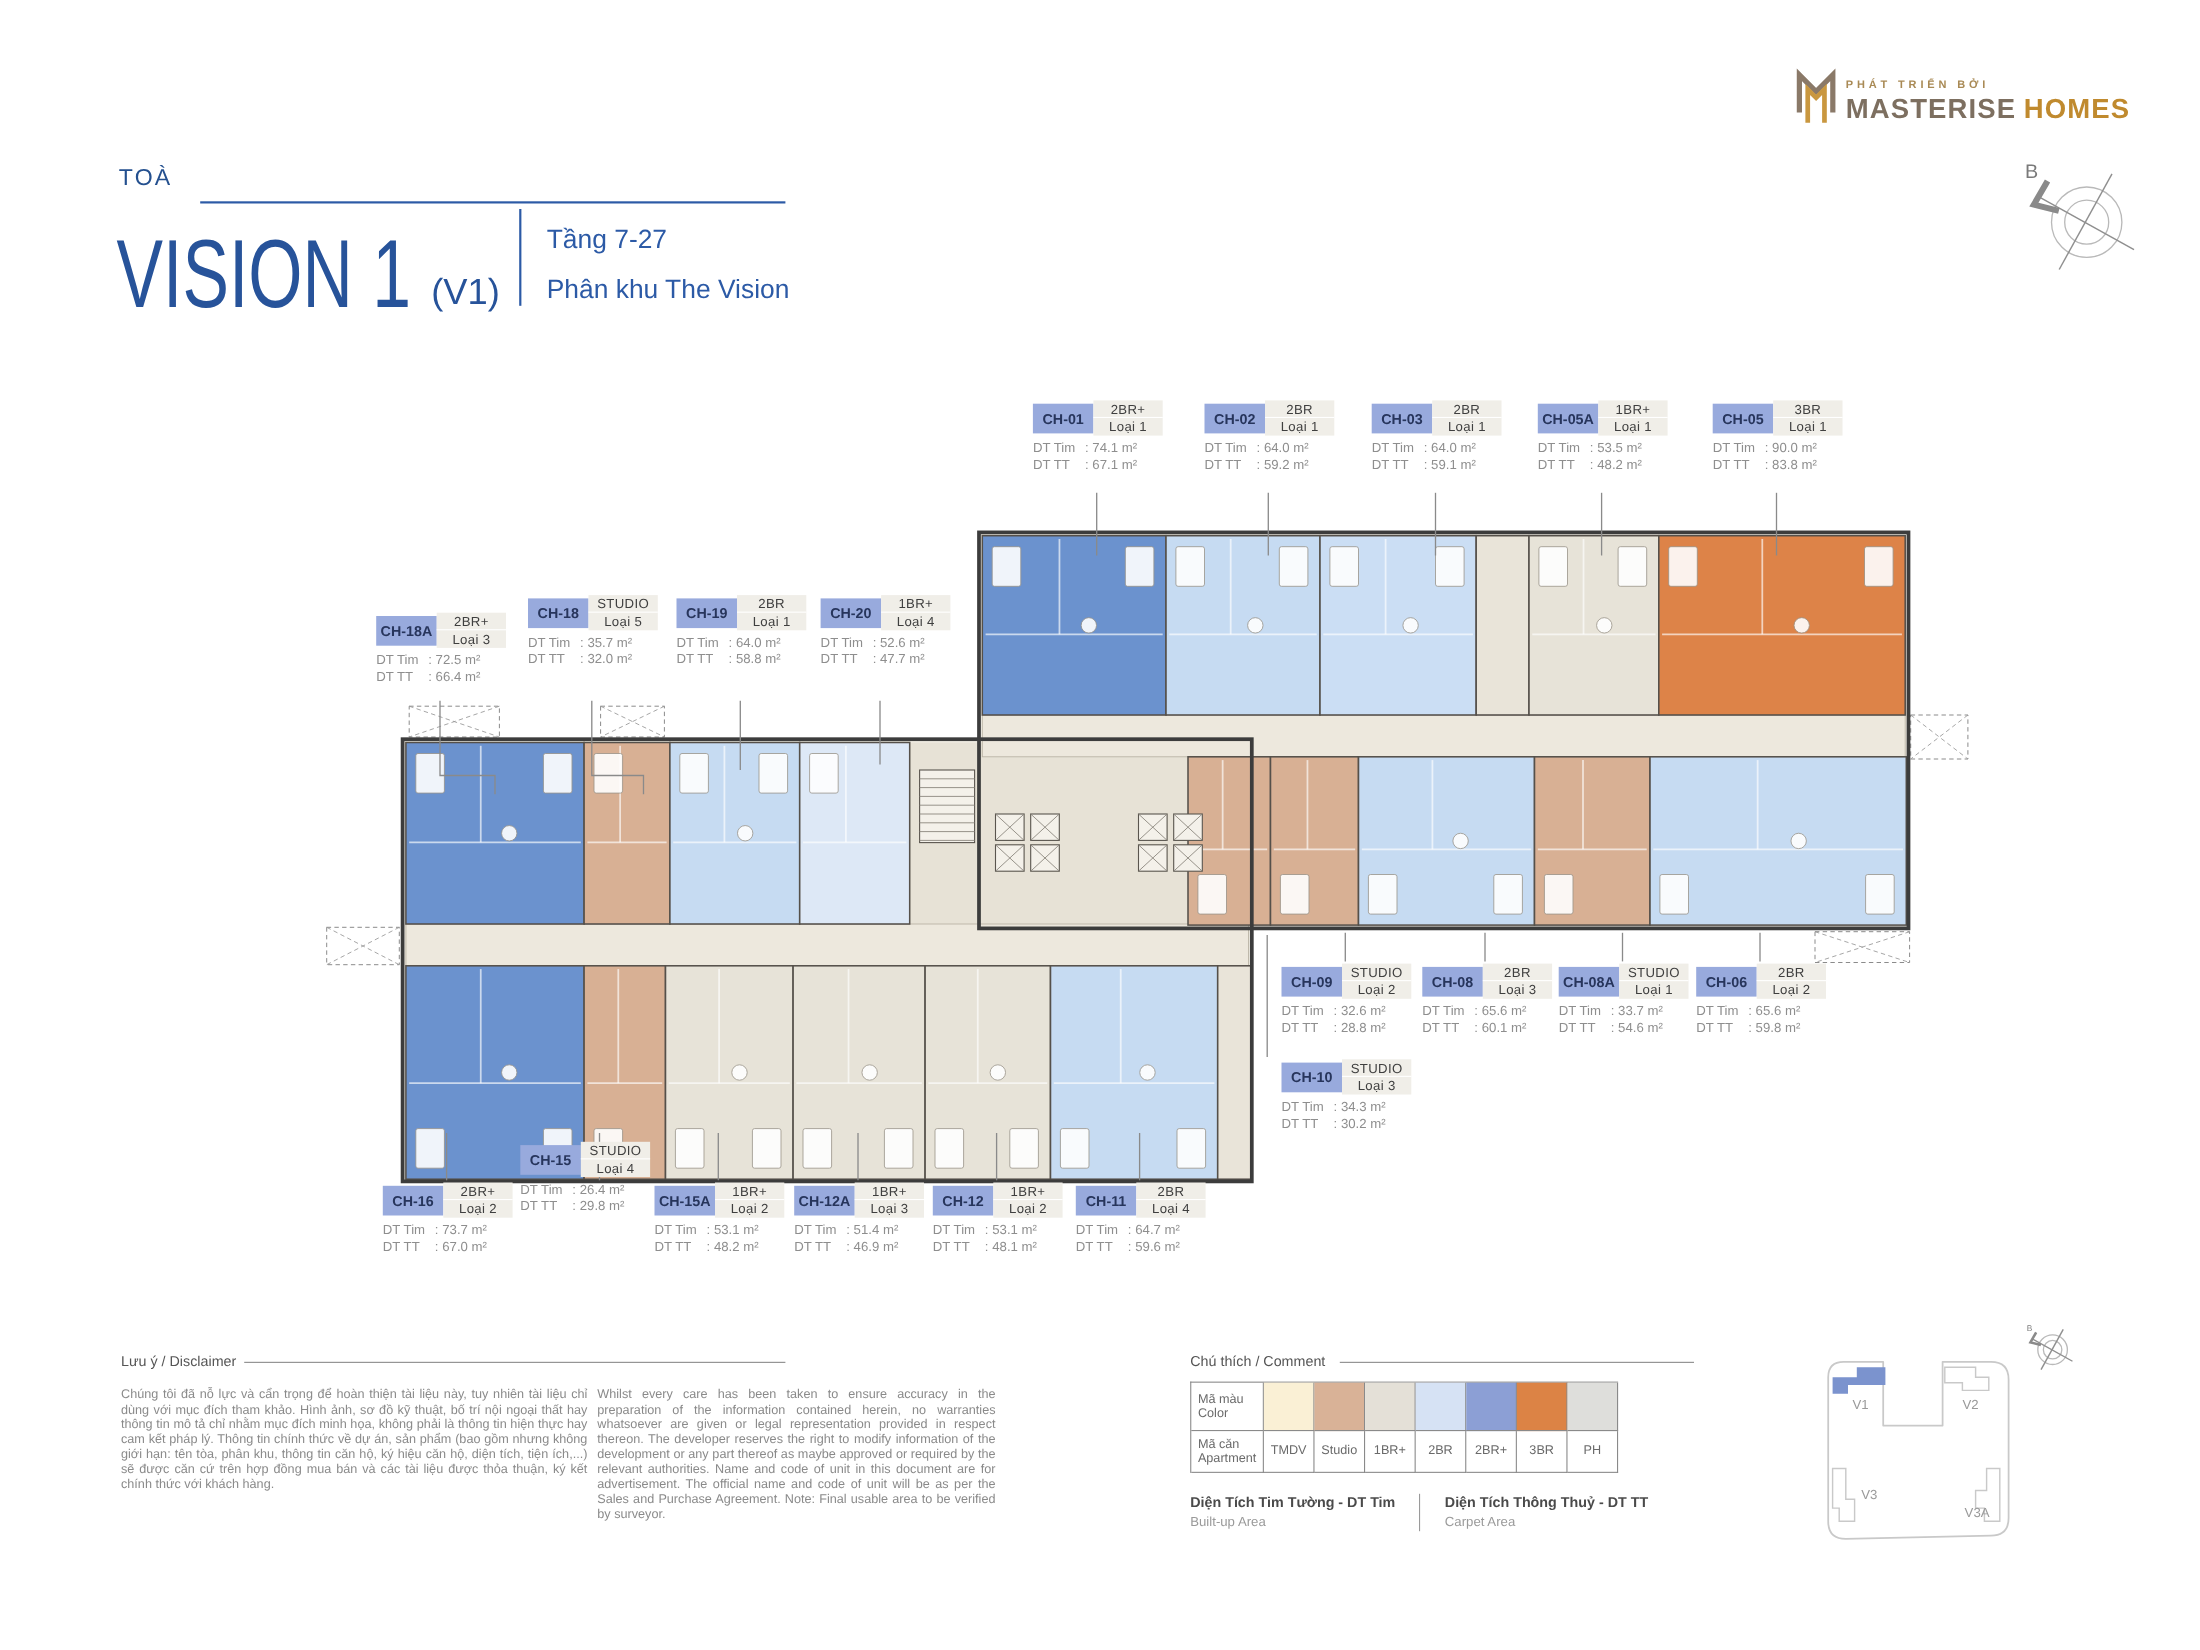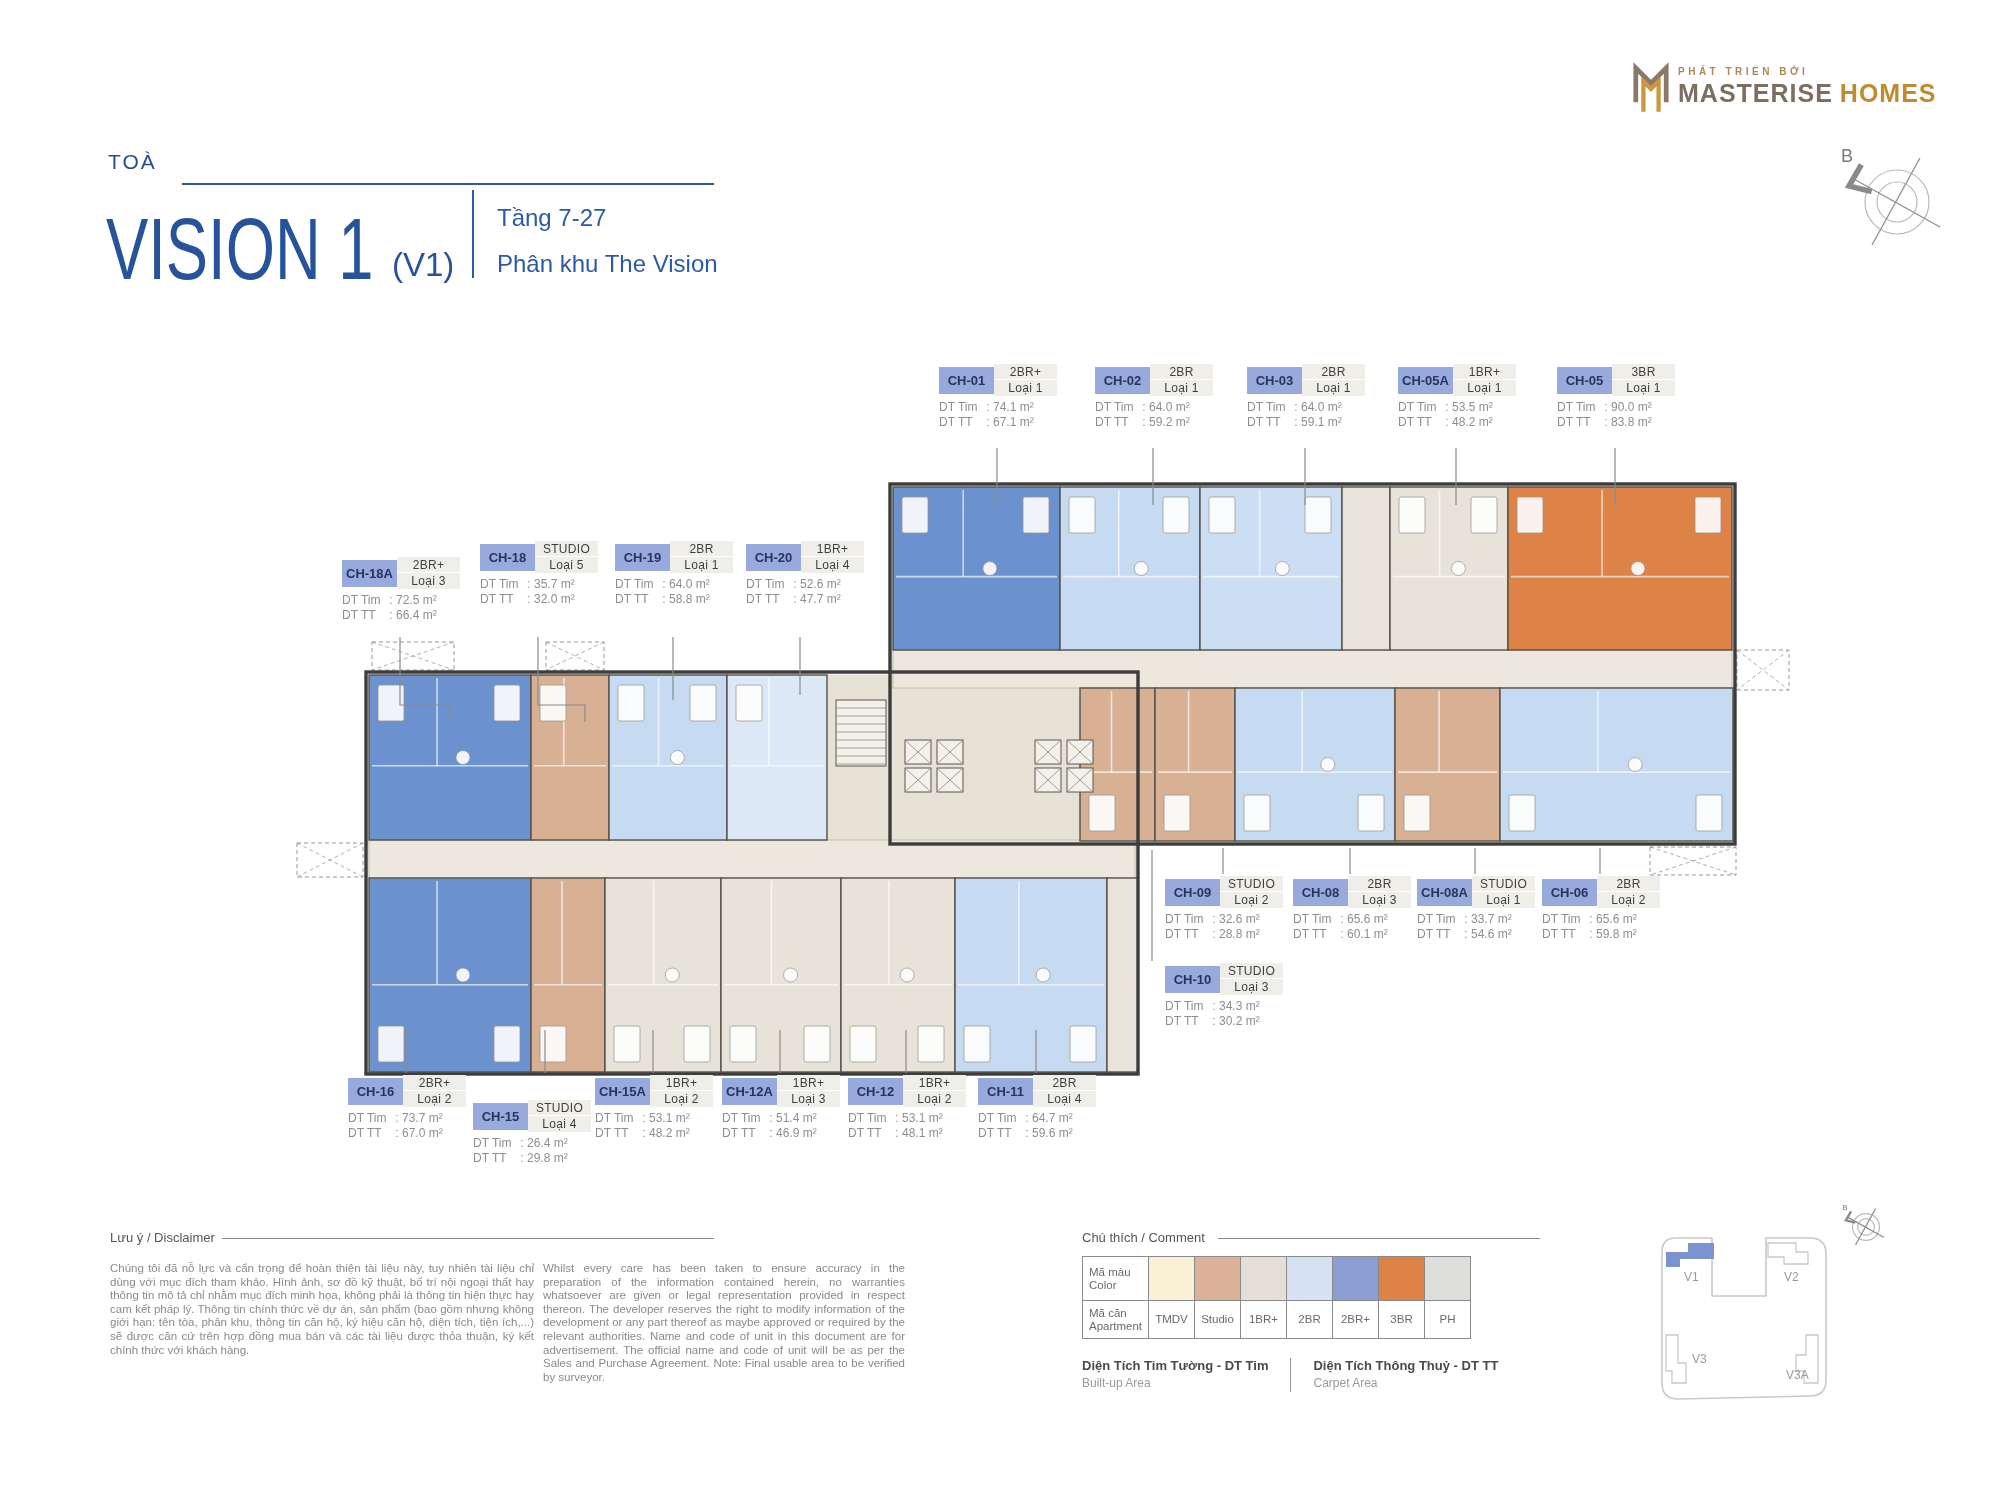--- a/index.html
+++ b/index.html
@@ -13,21 +13,21 @@
   .tower-prefix{left:108px;top:150px;font-size:21px;color:#24508F;letter-spacing:2px}
   .tower-rule{left:182px;top:183px;width:532px;height:2px;background:#2C5AA6}
   .tower-name{left:106px;top:198px;font-size:88px;font-weight:400;color:#27539A;
               transform:scale(.72,1);transform-origin:left top;white-space:nowrap}
   .tower-code{left:392px;top:246px;font-size:33px;color:#27539A}
   .head-vdiv{left:472px;top:190px;width:2px;height:88px;background:#2C5AA6}
   .floor-range{left:497px;top:204px;font-size:24px;color:#2C5AA6}
   .zone{left:497px;top:250px;font-size:24px;color:#2C5AA6}
 
   
-  .logo{left:1632px;top:60px;display:flex;align-items:flex-start;gap:8px}
+  .logo{left:1632px;top:60px;display:flex;align-items:center;gap:8px}
   .logo-text .tagline{font-size:10px;letter-spacing:3.5px;color:#A98A55;font-weight:700;margin-top:6px}
   .logo-text .names{font-size:25px;font-weight:700;letter-spacing:1px;margin-top:2px;white-space:nowrap}
   .logo-text .n1{color:#7D6F60}
   .logo-text .n2{color:#C08A2E;margin-left:7px}
 
   
   .planwrap{left:0;top:0;width:2000px;height:1500px;pointer-events:none}
 
   
   .unit-card{position:absolute;width:118px;font-family:"Liberation Sans",sans-serif}
@@ -672,21 +672,21 @@
             <span class="a-col">:</span>
             <span>73.7 m²</span>
          </div>
          <div class="a-row">
            <span class="a-lab">DT TT</span>
             <span class="a-col">:</span>
             <span>67.0 m²</span>
          </div>
        </div>
       </div>
-      <div class="unit-card" style="left: 473px; top: 1100px;">
+      <div class="unit-card" style="left: 473px; top: 1038px;">
         <div class="card-top">
          <div class="chip">CH-15</div>
          <div class="type-box">
            <div class="t1">STUDIO</div>
            <div class="t2">Loại 4</div>
          </div>
        </div>
        <div class="areas">
          <div class="a-row">
            <span class="a-lab">DT Tim</span>

